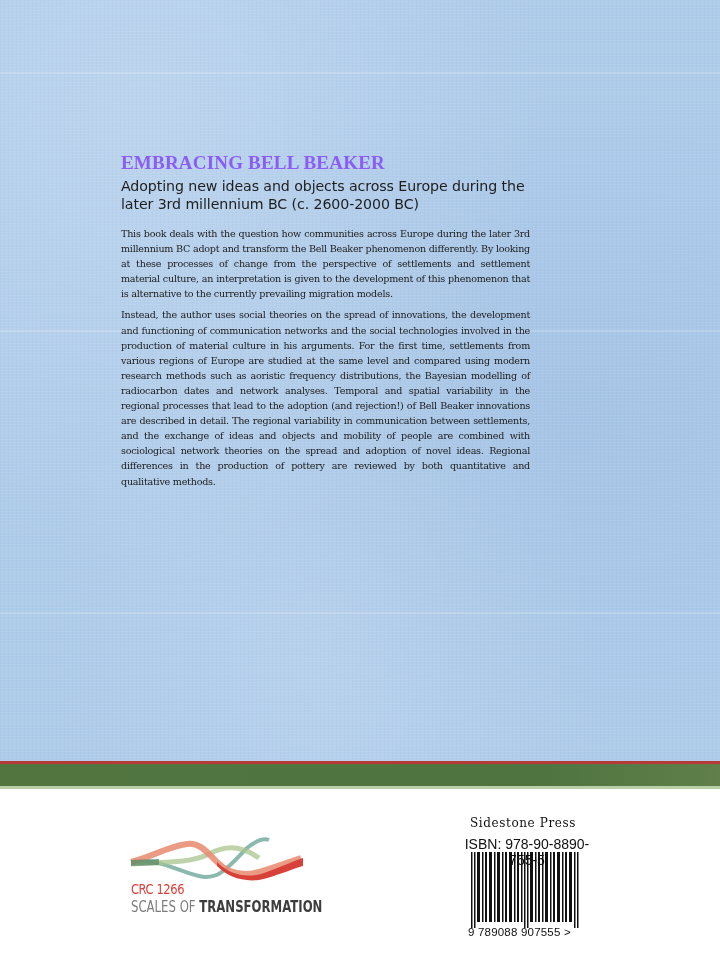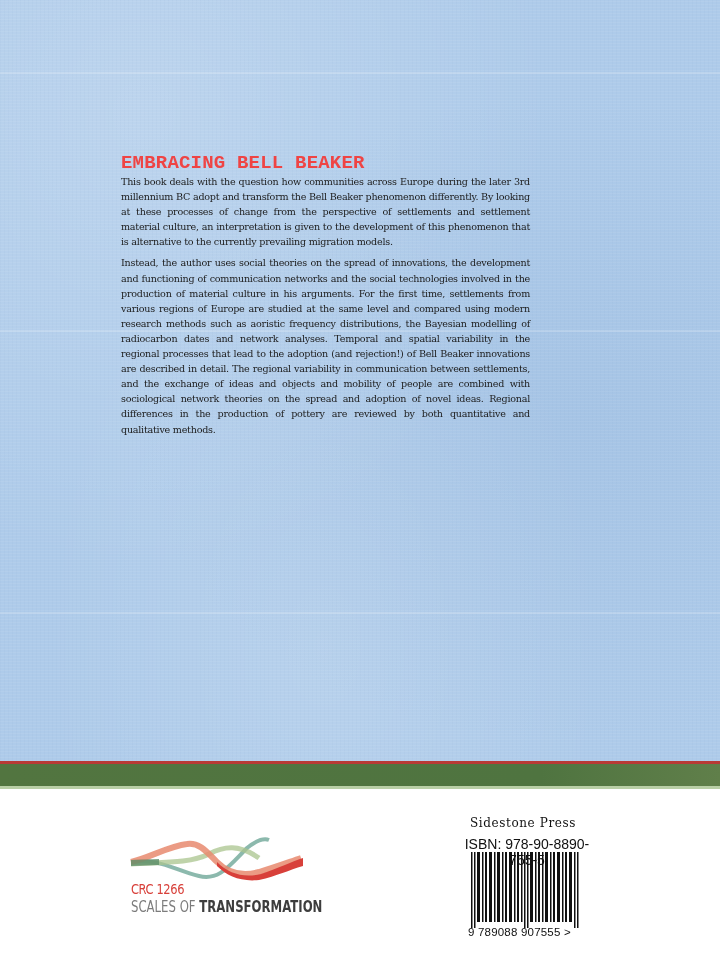--- a/index.html
+++ b/index.html
@@ -23,34 +23,34 @@
 
   .band-red { position: absolute; left: 0; top: 761px; width: 720px; height: 3px; background: #b83a36; }
   .band-green {
     position: absolute; left: 0; top: 764px; width: 720px; height: 22px;
     background: linear-gradient(90deg, #527540 0%, #4f7440 75%, #607f4a 100%);
   }
   .band-light { position: absolute; left: 0; top: 786px; width: 720px; height: 3px; background: #b9cfa6; }
 
   .content { position: absolute; left: 121px; top: 152px; width: 409px; }
   .book-title {
-    font-family: Liberation Mono, monospace; font-weight: bold;
-    font-size: 19px; letter-spacing: 0.2px; color: #ef4444;
+    font-family: Liberation Serif, serif; font-weight: bold;
+    font-size: 19px; letter-spacing: 0.2px; color: #8b5cf6;
     line-height: 22px;
   }
   .book-subtitle {
     font-family: "DejaVu Sans", sans-serif; font-weight: normal;
     font-size: 14.2px; color: #1e1e1e; line-height: 18px; margin-top: 3px;
     letter-spacing: -0.1px; width: 430px;
   }
   .blurb p {
     font-family: "DejaVu Serif", serif; font-size: 9.6px; line-height: 15.1px;
     color: #1c1c1c; text-align: justify; letter-spacing: -0.25px;
   }
-  .blurb { }
+  .blurb { margin-top: 13px; }
   .blurb p + p { margin-top: 6px; }
 
   .logo { position: absolute; left: 129px; top: 836px; width: 180px; height: 84px; }
   .logo svg { position: absolute; left: 0; top: 0; }
   .logo-crc {
     position: absolute; left: 2px; top: 45px;
     font-family: "DejaVu Sans", sans-serif; font-size: 14px; color: #d8403a;
     letter-spacing: -0.5px; line-height: 16px;
     transform: scaleX(0.82); transform-origin: left top;
   }
@@ -80,20 +80,21 @@
 <body>
 
 <div class="cover-top">
   <div class="texture-line" style="top:72px"></div>
   <div class="texture-line" style="top:330px"></div>
   <div class="texture-line" style="top:612px"></div>
 </div>
 
 <div class="content">
   <h1 class="book-title">EMBRACING BELL BEAKER</h1>
+  <h2 class="book-subtitle">Adopting new ideas and objects across Europe during the later 3rd millennium BC (c. 2600-2000 BC)</h2>
   <div class="blurb">
     <p>This book deals with the question how communities across Europe during the later 3rd millennium BC adopt and transform the Bell Beaker phenomenon differently. By looking at these processes of change from the perspective of settlements and settlement material culture, an interpretation is given to the development of this phenomenon that is alternative to the currently prevailing migration models.</p>
     <p>Instead, the author uses social theories on the spread of innovations, the development and functioning of communication networks and the social technologies involved in the production of material culture in his arguments. For the first time, settlements from various regions of Europe are studied at the same level and compared using modern research methods such as aoristic frequency distributions, the Bayesian modelling of radiocarbon dates and network analyses. Temporal and spatial variability in the regional processes that lead to the adoption (and rejection!) of Bell Beaker innovations are described in detail. The regional variability in communi­cation between settlements, and the exchange of ideas and objects and mobility of people are combined with sociological network theories on the spread and adoption of novel ideas. Regional differences in the production of pottery are reviewed by both quantitative and qualitative methods.</p>
   </div>
 </div>
 
 <div class="band-red"></div>
 <div class="band-green"></div>
 <div class="band-light"></div>
 

